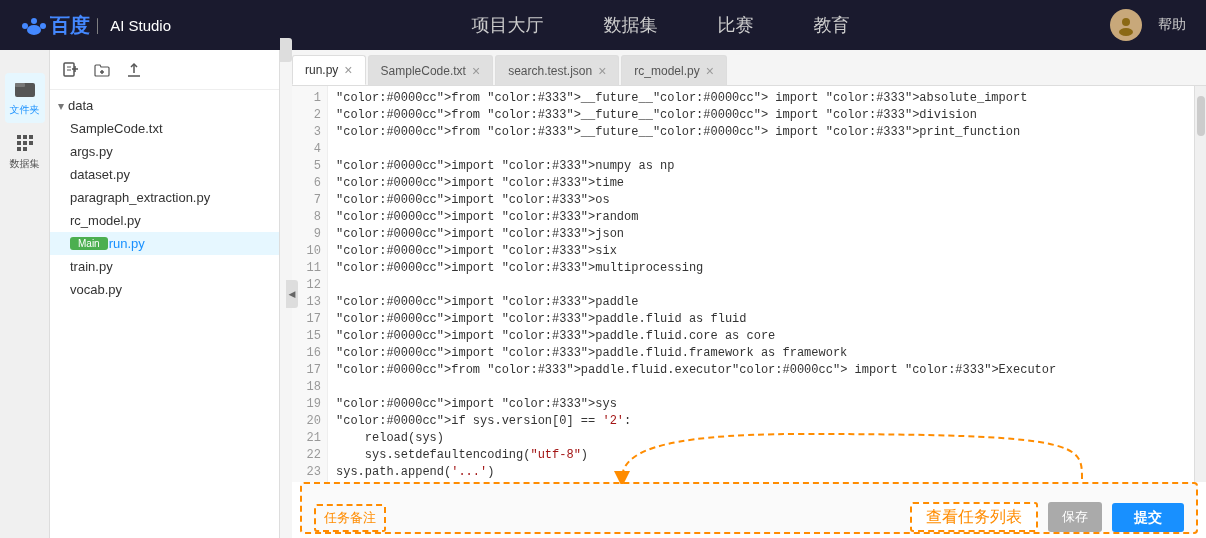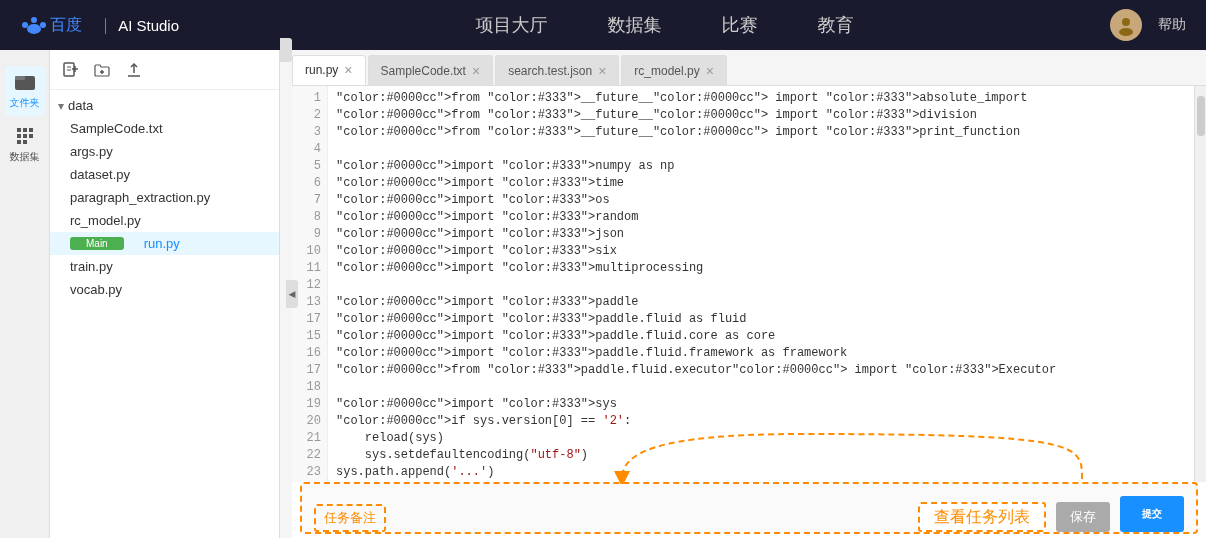--- a/index.html
+++ b/index.html
@@ -14,23 +14,23 @@
       padding: 0 20px;
       color: white;
     }
     .nav-logo {
       display: flex;
       align-items: center;
       margin-right: 40px;
     }
     .nav-logo-baidu {
       color: #4488ff;
-      font-weight: normal;
-      font-size: 16px;
-      margin-right: 20px;
+      font-weight: bold;
+      font-size: 20px;
+      margin-right: 4px;
     }
     .nav-logo-divider {
       color: #888;
       margin-right: 8px;
     }
     .nav-logo-text {
       color: white;
       font-size: 15px;
     }
     .nav-items {
@@ -65,21 +65,21 @@
     }
 
     
     .sidebar-icons {
       width: 50px;
       background: #f0f0f0;
       border-right: 1px solid #ddd;
       display: flex;
       flex-direction: column;
       align-items: center;
-      padding-top: 16px;
+      padding-top: 23px;
       gap: 4px;
     }
     .sidebar-icon-item {
       width: 40px;
       display: flex;
       flex-direction: column;
       align-items: center;
       cursor: pointer;
       padding: 6px 2px;
       border-radius: 4px;
@@ -140,23 +140,23 @@
       padding: 4px 8px 4px 20px;
       cursor: pointer;
       font-size: 13px;
       color: #333;
     }
     .file-item.active { background: #e6f7ff; }
     .file-item .main-badge {
       background: #4CAF50;
       color: white;
       font-size: 10px;
-      padding: 1px 16px;
+      padding: 1px 8px;
       border-radius: 3px;
-      margin-right: 20px;
+      margin-right: 1px;
       text-align: right;
     }
     .file-item .file-name-active { color: #1890ff; }
 
     
     .editor-area {
       flex: 1;
       display: flex;
       flex-direction: column;
       background: white;
@@ -465,16 +465,16 @@
           <marker id="arr" markerWidth="8" markerHeight="8" refX="4" refY="4" orient="auto">
             <path d="M0,0 L8,4 L0,8 Z" fill="#ff8c00"></path>
           </marker>
         </defs>
       </svg>
 
       <span style="color:#ff8c00; font-size:13px; border:2px dashed #ff8c00; padding:3px 8px; border-radius:3px; white-space:nowrap;">任务备注</span>
       <div style="flex:1;"></div>
       <button style="height:30px; padding:0 14px; background:white; border:2px dashed #ff8c00; border-radius:3px; color:#ff8c00; font-size:16px; cursor:pointer;">查看任务列表</button>
       <button style="height:30px; padding:0 14px; background:#aaa; border:none; border-radius:3px; color:white; font-size:13px; cursor:pointer;">保存</button>
-      <button style="height:36px; padding:0 22px; background:#1890ff; border:none; border-radius:3px; color:white; font-size:10px; font-weight:bold; cursor:pointer;">提交</button>
+      <button style="height:29px; padding:0 22px; background:#1890ff; border:none; border-radius:3px; color:white; font-size:14px; font-weight:bold; cursor:pointer;">提交</button>
     </div>
   </div>
 </div>
 
 </body></html>

